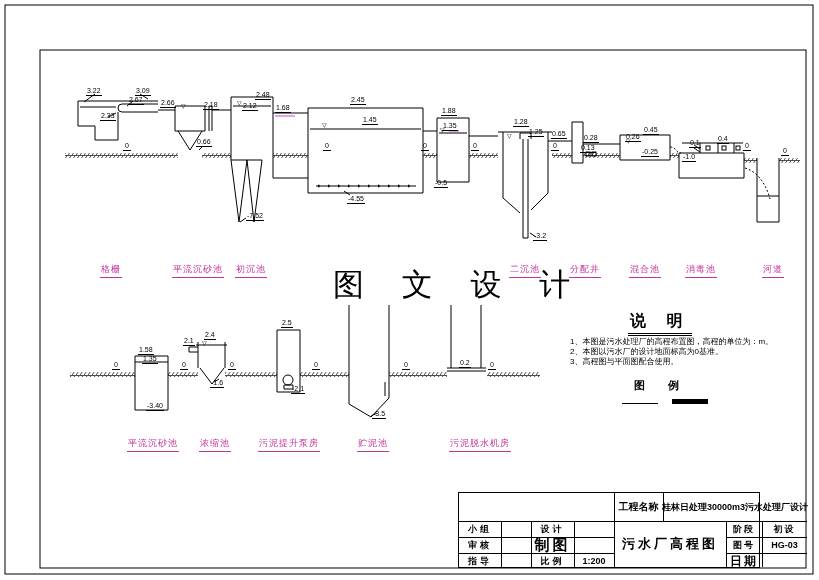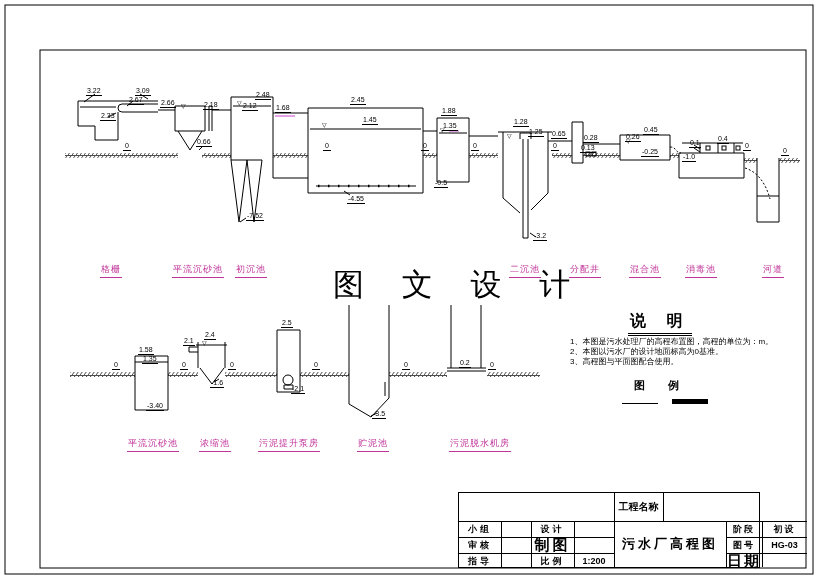--- a/index.html
+++ b/index.html
@@ -223,28 +223,29 @@
     <div class="hl" style="left:267px;top:44px;width:81px"></div>
     <div class="hl" style="left:267px;top:60px;width:81px"></div>
     <div class="vl" style="left:42px;top:28px;height:46px"></div>
     <div class="vl" style="left:72px;top:28px;height:46px"></div>
     <div class="vl" style="left:115px;top:28px;height:46px"></div>
     <div class="vl" style="left:155px;top:0;height:74px"></div>
     <div class="vl" style="left:204px;top:0;height:28px"></div>
     <div class="vl" style="left:267px;top:28px;height:46px"></div>
     <div class="vl" style="left:303px;top:28px;height:46px"></div>
     <div class="cell" style="left:155px;top:0;width:49px;height:28px;font-size:10px">工程名称</div>
+    <div class="cell" style="left:204px;top:0;width:144px;height:28px;font-size:9px">桂林日处理30000m3污水处理厂设计</div>
     <div class="cell" style="left:0;top:28px;width:42px;height:16px;font-size:9px;letter-spacing:3px">小组</div>
     <div class="cell" style="left:0;top:44px;width:42px;height:16px;font-size:9px;letter-spacing:3px">审核</div>
     <div class="cell" style="left:0;top:60px;width:42px;height:16px;font-size:9px;letter-spacing:3px">指导</div>
     <div class="cell" style="left:72px;top:28px;width:43px;height:16px;font-size:9px;letter-spacing:3px">设计</div>
     <div class="cell" style="left:72px;top:44px;width:43px;height:16px;font-size:15px;letter-spacing:3px">制图</div>
     <div class="cell" style="left:72px;top:60px;width:43px;height:16px;font-size:9px;letter-spacing:3px">比例</div>
     <div class="cell" style="left:115px;top:60px;width:40px;height:16px;font-size:9px">1:200</div>
     <div class="cell" style="left:155px;top:28px;width:112px;height:46px;font-size:13px;letter-spacing:3px">污水厂高程图</div>
     <div class="cell" style="left:267px;top:28px;width:36px;height:16px;font-size:9px;letter-spacing:2px">阶段</div>
     <div class="cell" style="left:303px;top:28px;width:45px;height:16px;font-size:9px;letter-spacing:2px">初设</div>
     <div class="cell" style="left:267px;top:44px;width:36px;height:16px;font-size:9px;letter-spacing:2px">图号</div>
     <div class="cell" style="left:303px;top:44px;width:45px;height:16px;font-size:9px">HG-03</div>
-    <div class="cell" style="left:267px;top:60px;width:36px;height:16px;font-size:15px;letter-spacing:2px">日期</div>
+    <div class="cell" style="left:267px;top:60px;width:36px;height:16px;font-size:12px;letter-spacing:2px">日期</div>
   </div>
 
 </div>
 
 </body></html>

